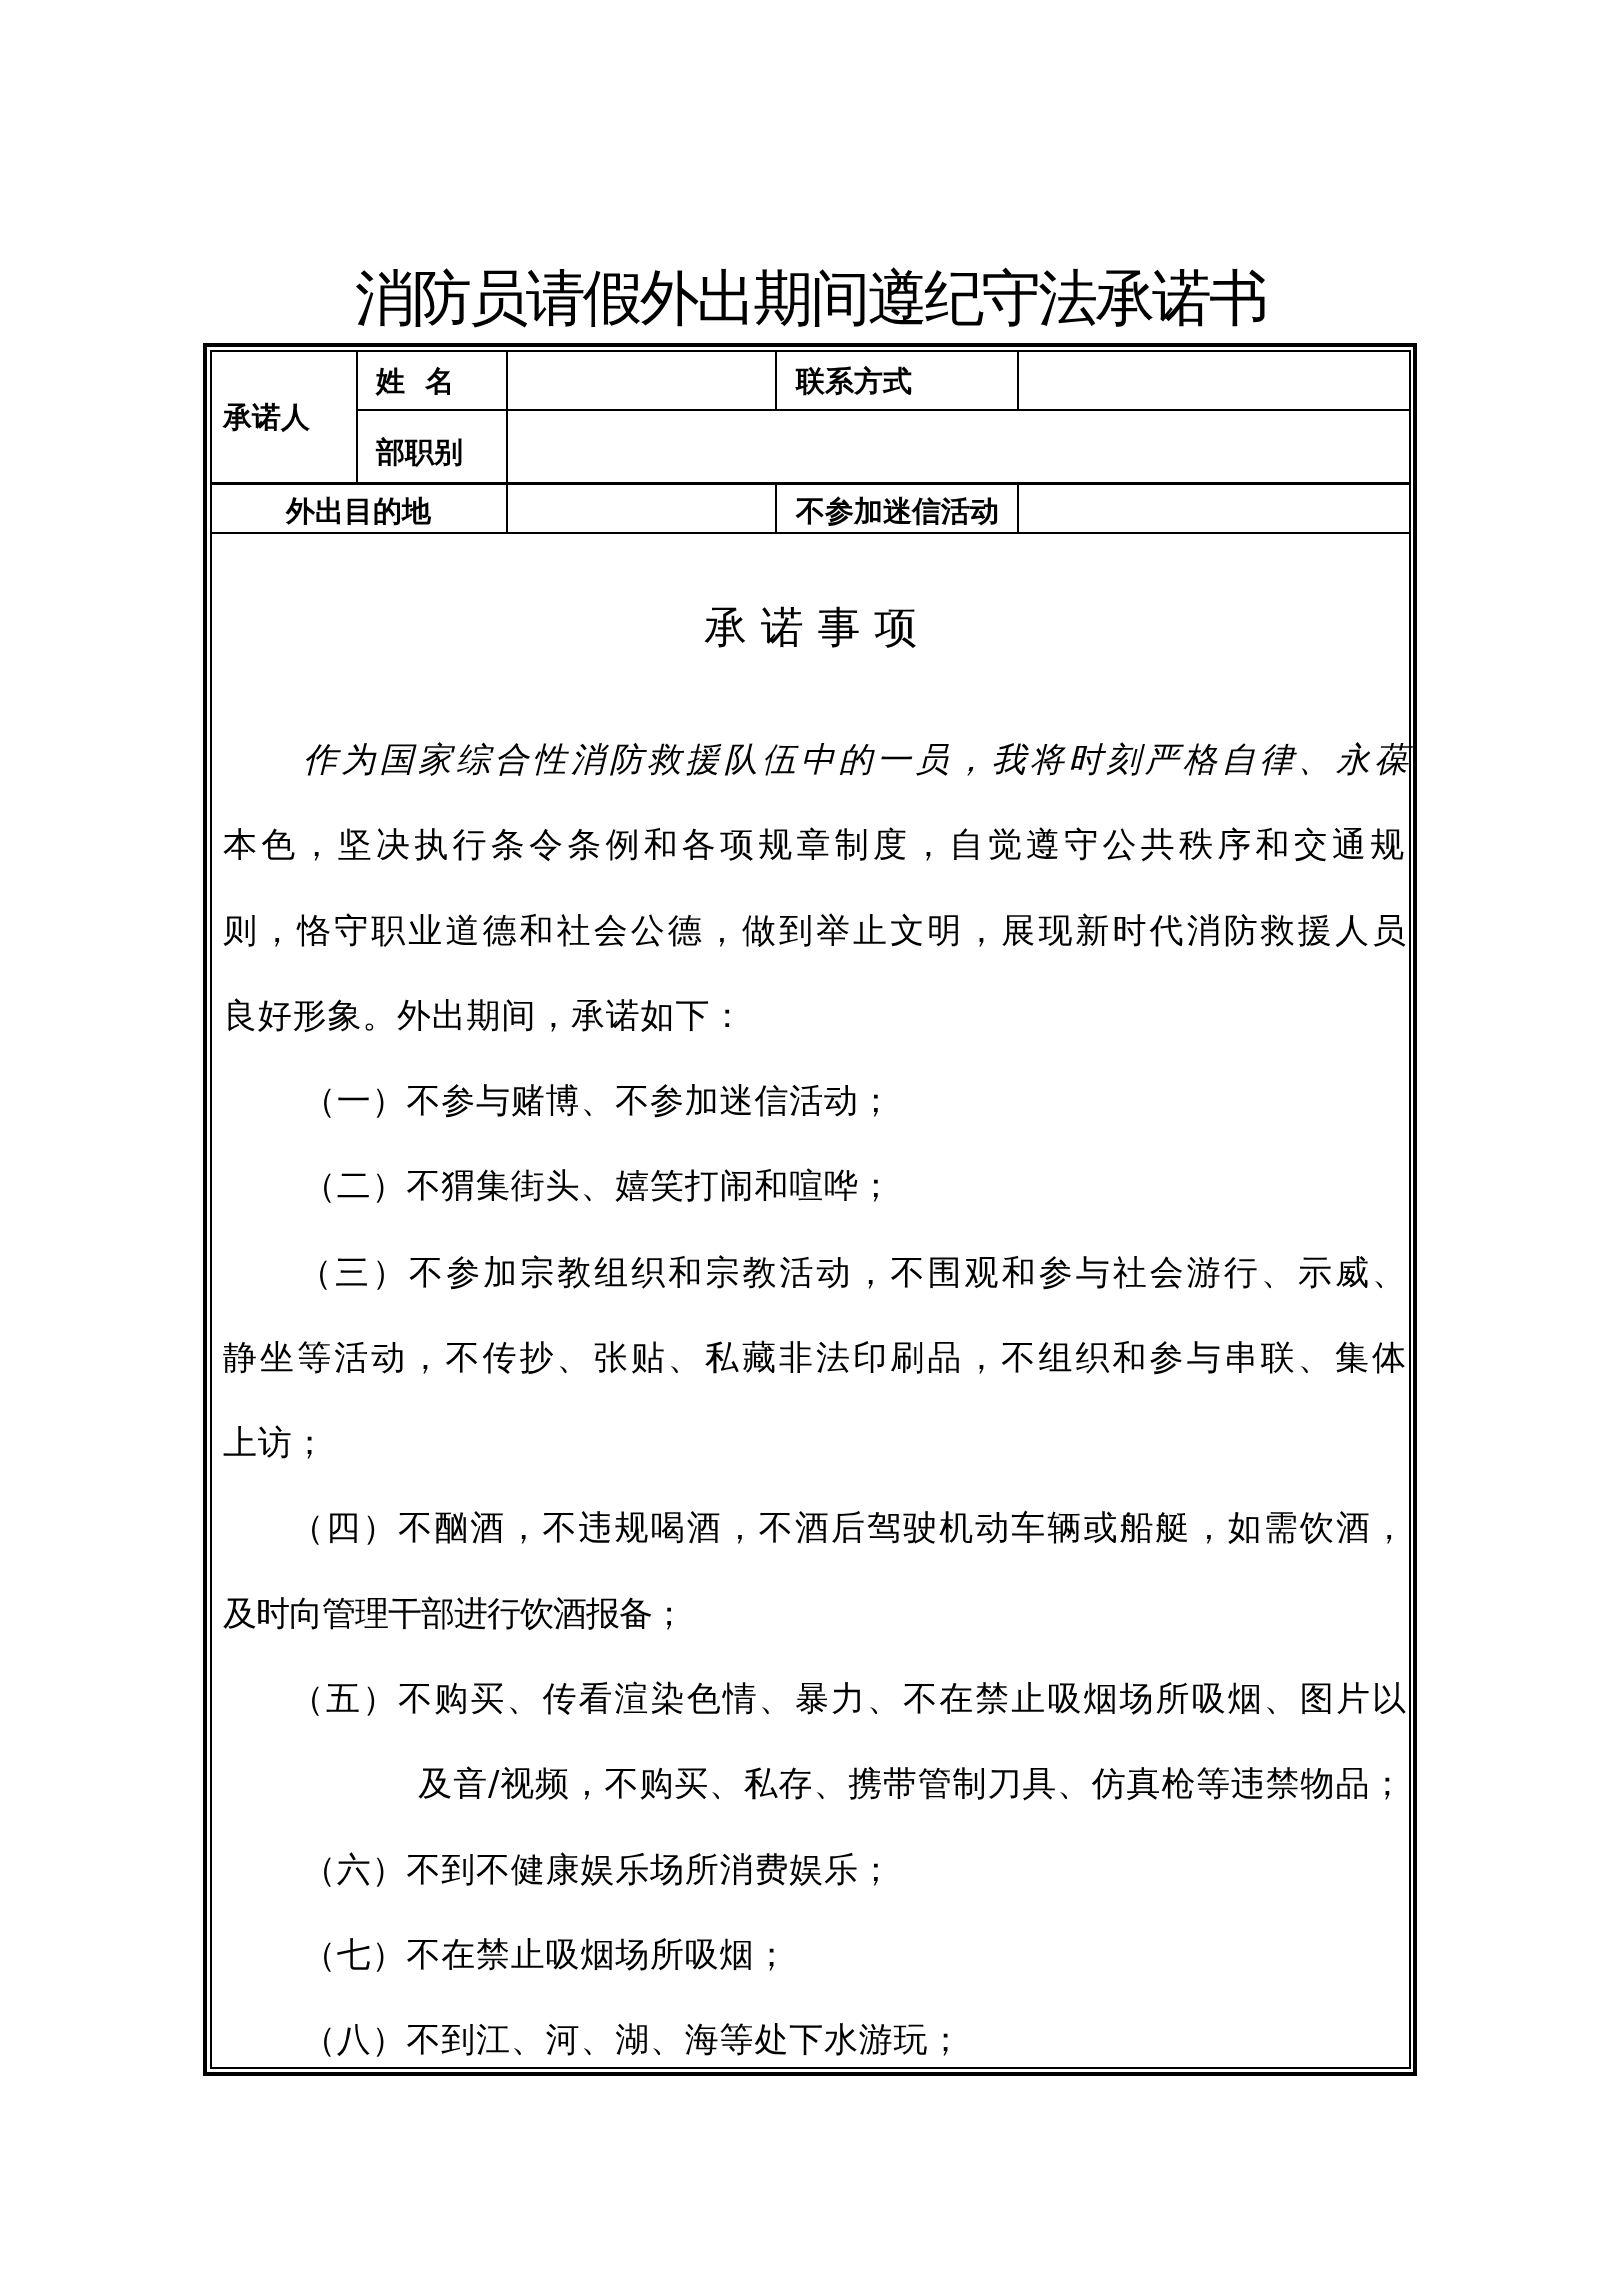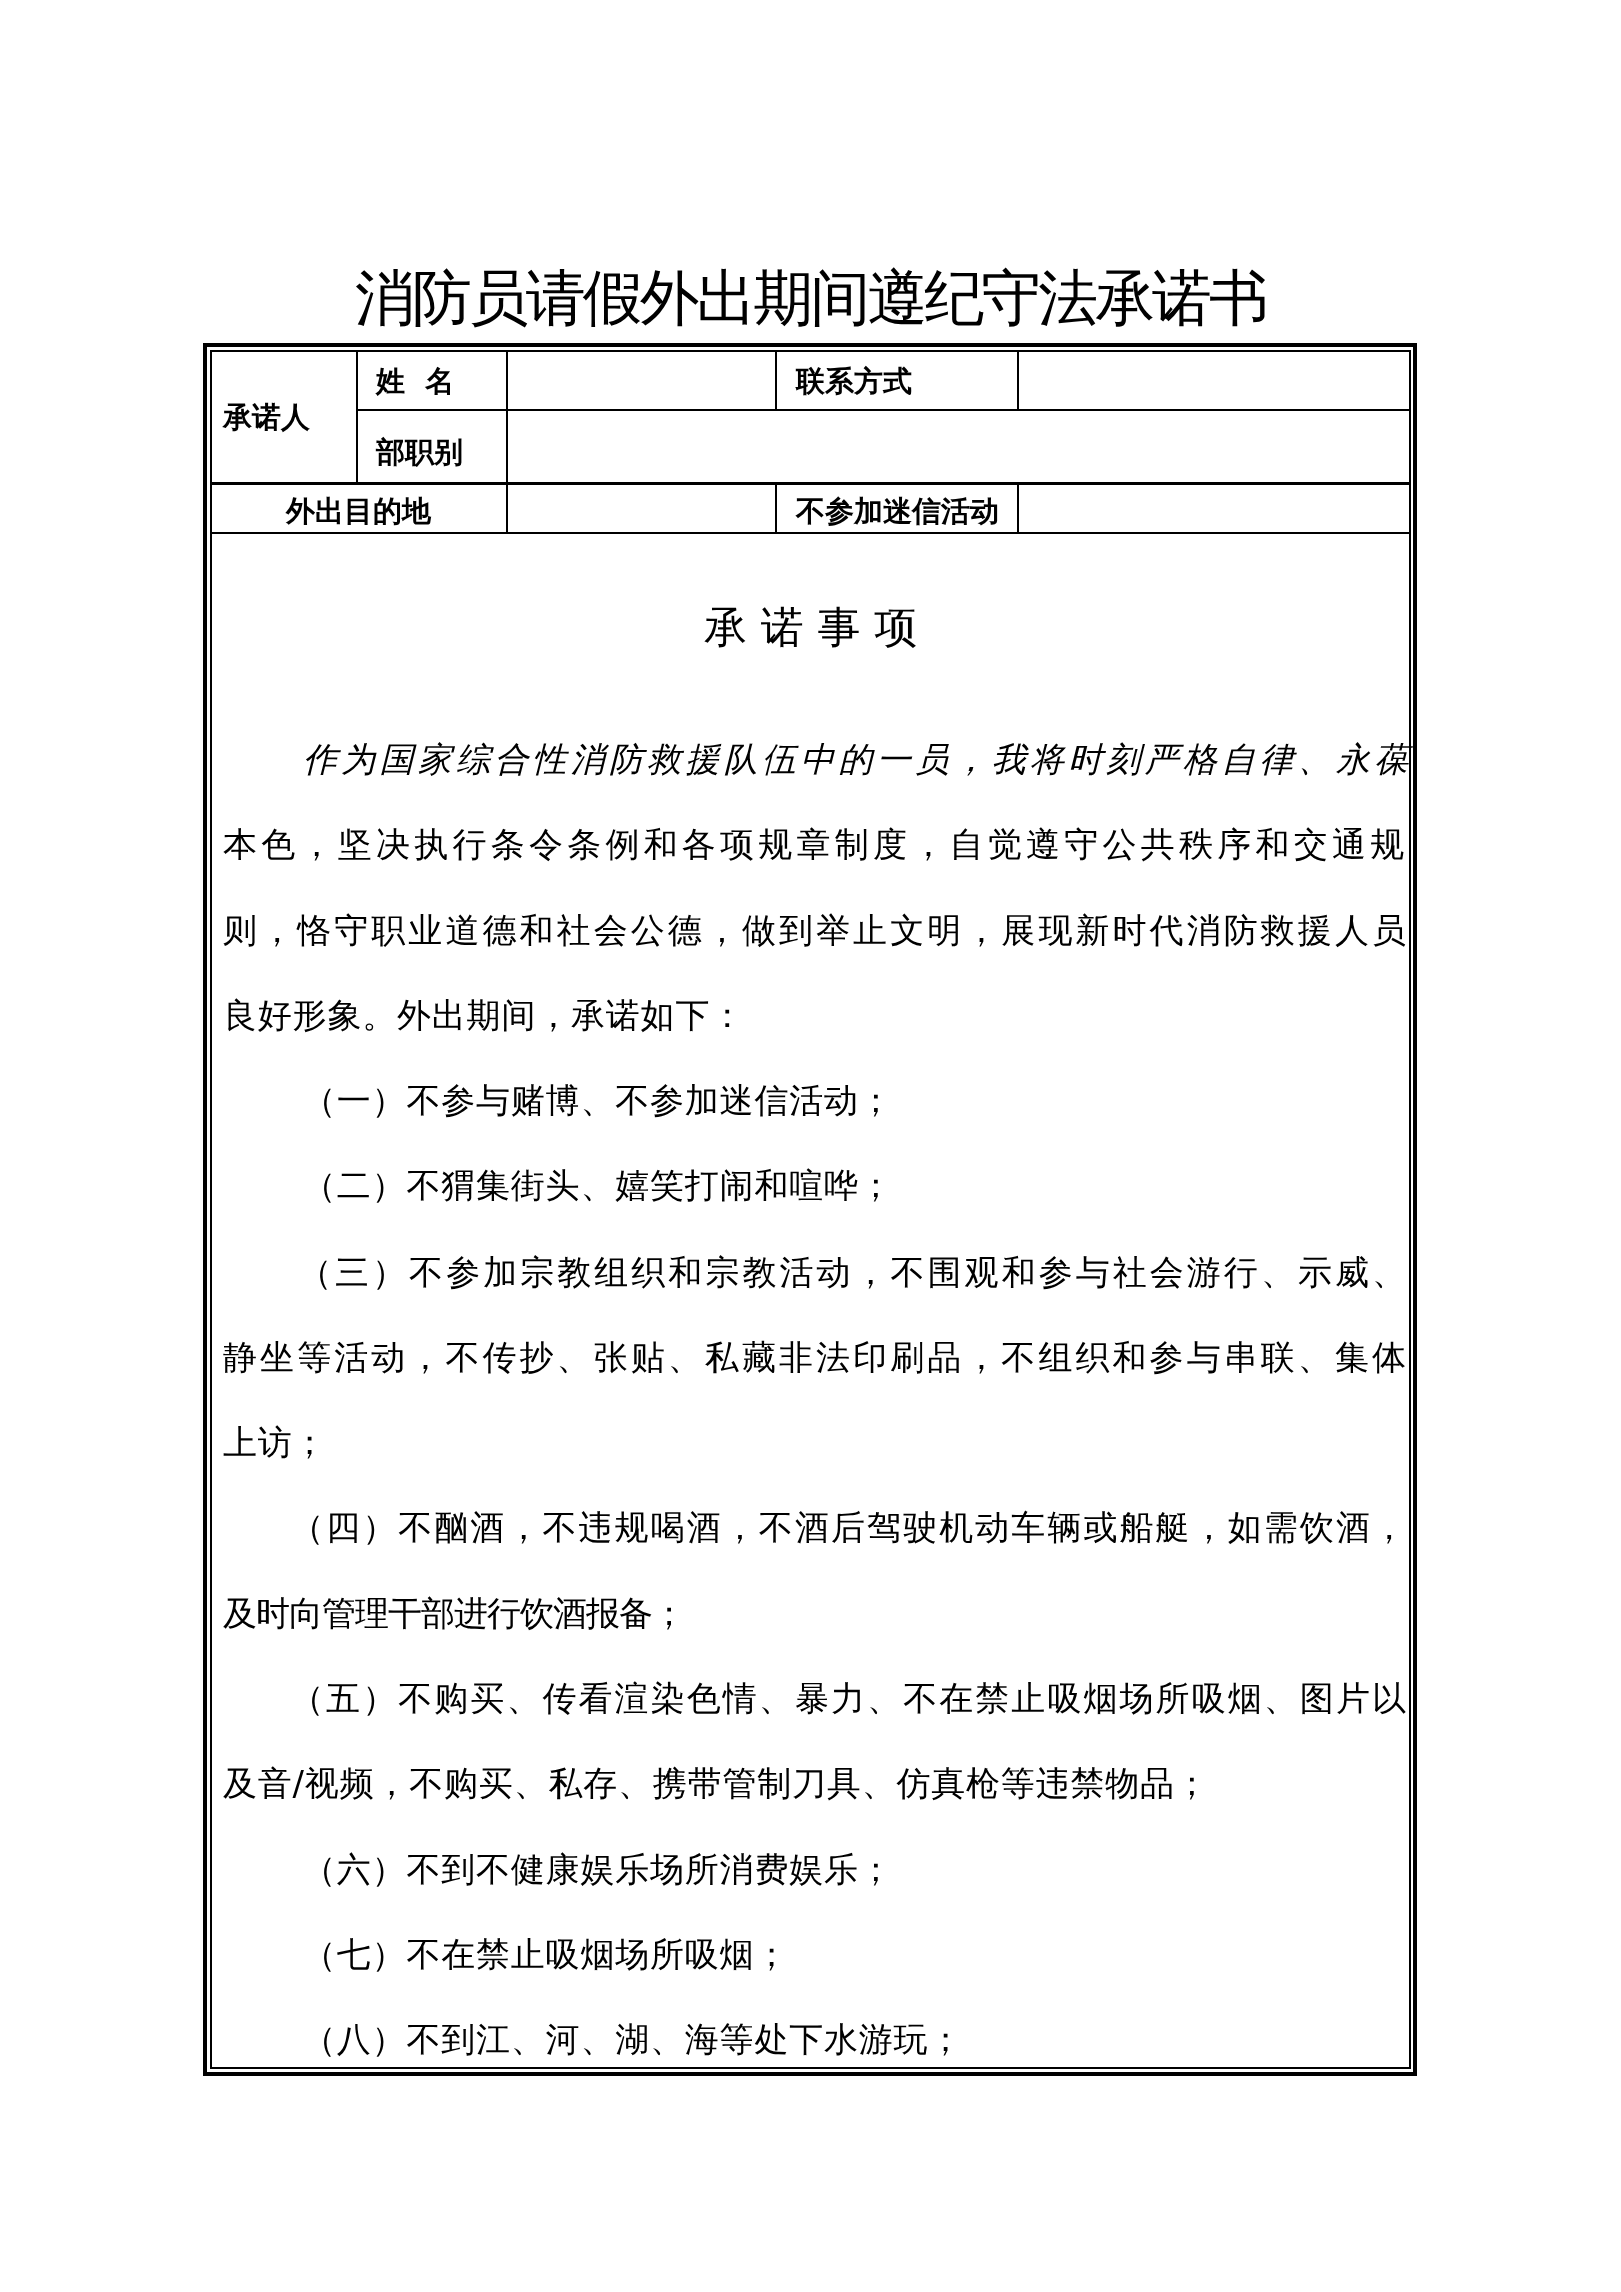--- a/index.html
+++ b/index.html
@@ -138,21 +138,21 @@
   <div class="body-line" style="top:1164px; left:302px;">（二）不猬集街头、嬉笑打闹和喧哗；</div>
 
   <div class="body-line justify" style="top:1251px; left:298px; width:1107px; letter-spacing:-1px;">（三）不参加宗教组织和宗教活动，不围观和参与社会游行、示威、</div>
   <div class="body-line justify" style="top:1336px; letter-spacing:-1px;">静坐等活动，不传抄、张贴、私藏非法印刷品，不组织和参与串联、集体</div>
   <div class="body-line" style="top:1421px;">上访；</div>
 
   <div class="body-line justify" style="top:1506px; left:290px; width:1114px; letter-spacing:-2px;">（四）不酗酒，不违规喝酒，不酒后驾驶机动车辆或船艇，如需饮酒，</div>
   <div class="body-line" style="top:1592px; letter-spacing:-1px;">及时向管理干部进行饮酒报备；</div>
 
   <div class="body-line justify" style="top:1677px; left:290px; width:1114px; letter-spacing:-2px;">（五）不购买、传看渲染色情、暴力、不在禁止吸烟场所吸烟、图片以</div>
-  <div class="body-line" style="top:1762px;">及音/视频，不购买、私存、携带管制刀具、仿真枪等违禁物品；</div>
+  <div class="body-line" style="top:1762px;text-align:right;">及音/视频，不购买、私存、携带管制刀具、仿真枪等违禁物品；</div>
 
   <div class="body-line" style="top:1848px; left:302px;">（六）不到不健康娱乐场所消费娱乐；</div>
 
   <div class="body-line" style="top:1933px; left:302px;">（七）不在禁止吸烟场所吸烟；</div>
 
   <div class="body-line" style="top:2018px; left:302px;">（八）不到江、河、湖、海等处下水游玩；</div>
 </div>
 
 
 </body></html>

